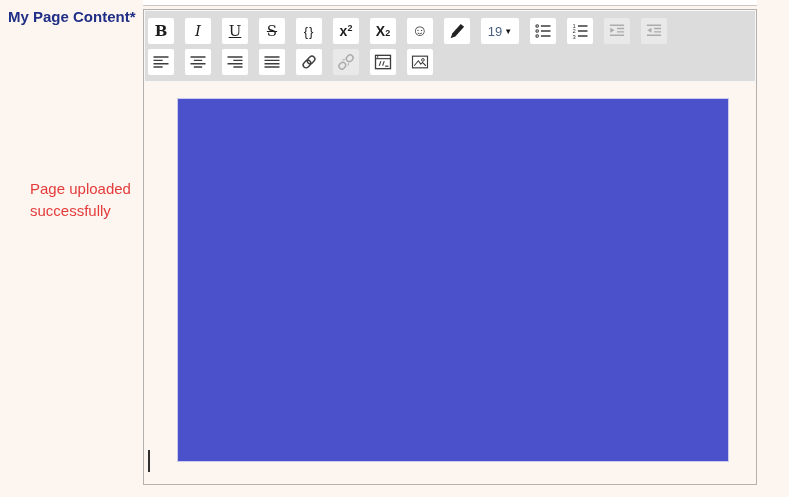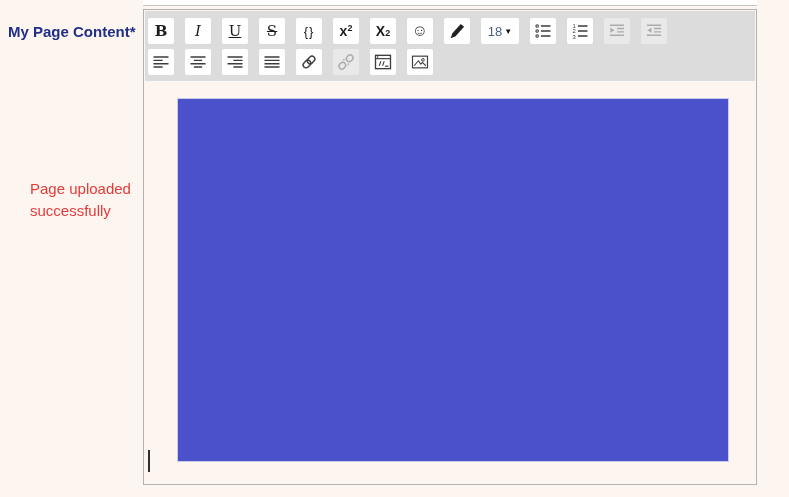--- a/index.html
+++ b/index.html
@@ -10,21 +10,21 @@
     font-family:"Liberation Sans", sans-serif;
     position:relative; overflow:hidden;
   }
 
   .top-strip {
     position:absolute; left:143px; top:0; width:614px; height:6px;
     background:#FFFFFF; border-bottom:1px solid #C9C7C4;
   }
 
   .field-label {
-    position:absolute; left:8px; top:23px;
+    position:absolute; left:8px; top:8px;
     font-size:15px; font-weight:bold; color:#1F2E86;
   }
 
   .status-msg {
     position:absolute; left:30px; top:178px; width:132px;
     font-size:15px; line-height:22px; color:#E33B3B;
   }
 
   .editor {
     position:absolute; left:143px; top:9px; width:614px; height:476px;
@@ -124,21 +124,21 @@
       <button class="tb">
         <span class="emoji">☺</span>
       </button>
       <button class="tb">
         <svg width="20" height="20" viewBox="0 0 24 24">
           <path class="ic-fill" d="M4.5 20.5 L6.5 14.8 L16.5 3.5 L20.5 7 L10 18.5 Z"></path>
           <path class="ic-fill" d="M4.5 20.5 L6.5 19.8 L5.2 18.7 Z"></path>
         </svg>
       </button>
       <button class="tb wide">
-        <span class="fs-val">18</span>
+        <span class="fs-val">19</span>
         <span class="fs-arrow">▼</span>
       </button>
       <button class="tb">
         <svg width="20" height="20" viewBox="0 0 24 24">
           <circle class="ic-stroke" cx="5" cy="6" r="1.5" style="stroke-width:1.3"></circle>
           <circle class="ic-stroke" cx="5" cy="12" r="1.5" style="stroke-width:1.3"></circle>
           <circle class="ic-stroke" cx="5" cy="18" r="1.5" style="stroke-width:1.3"></circle>
           <path class="ic-stroke" d="M9.5 6 H21 M9.5 12 H21 M9.5 18 H21"></path>
         </svg>
       </button>

